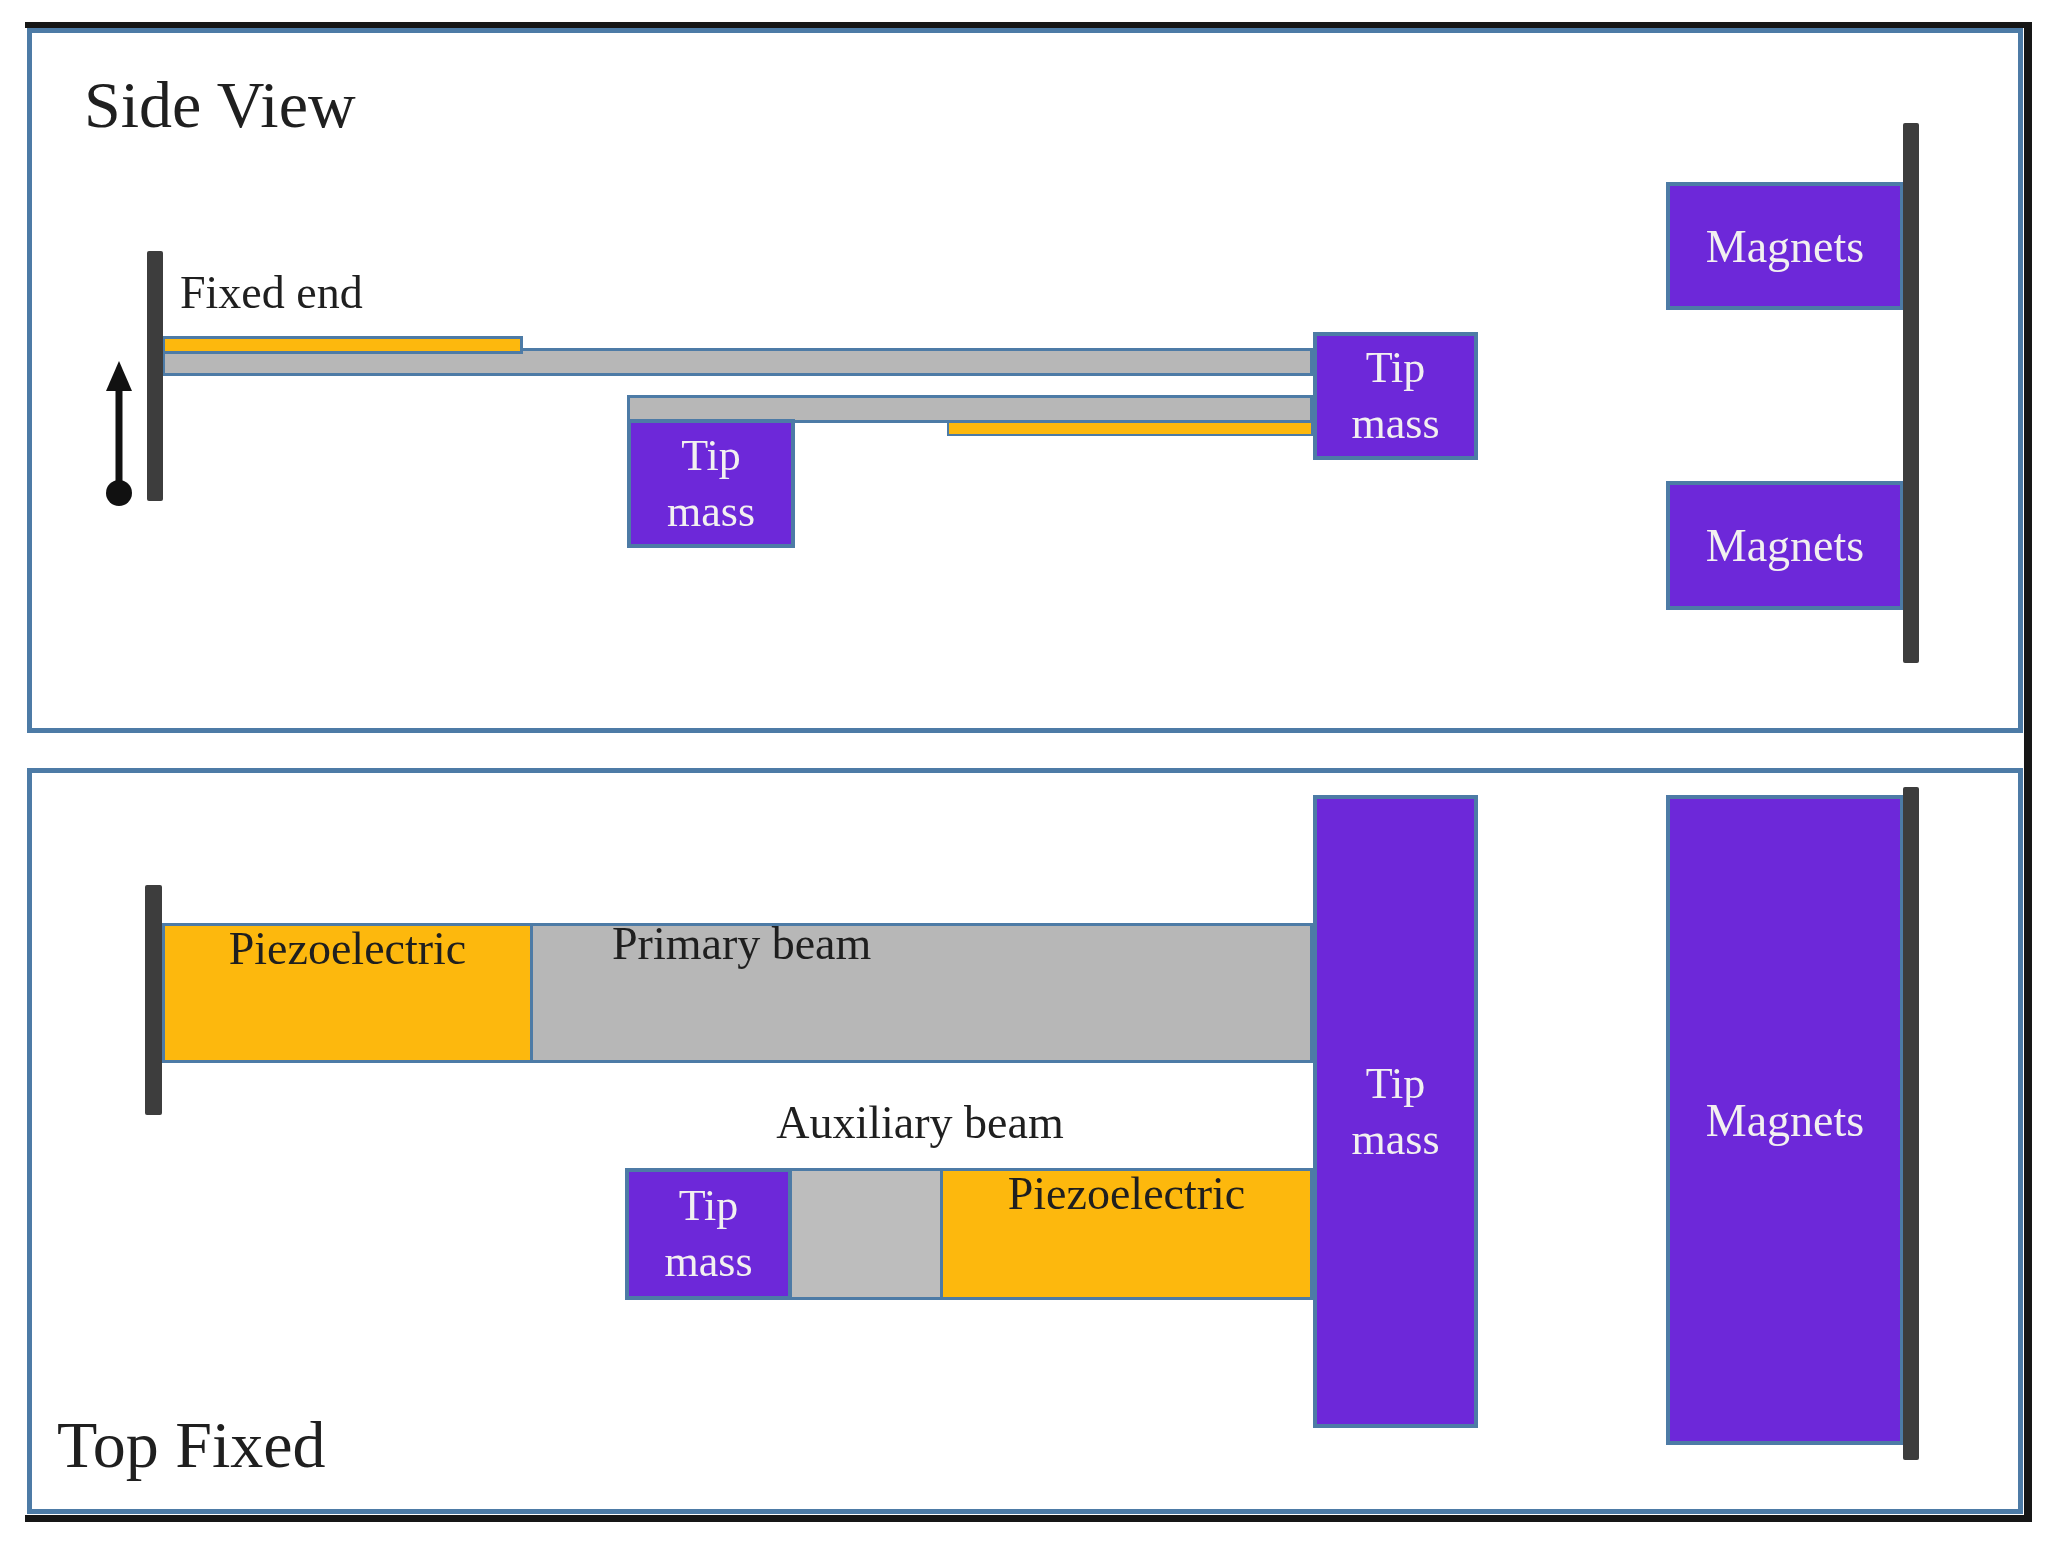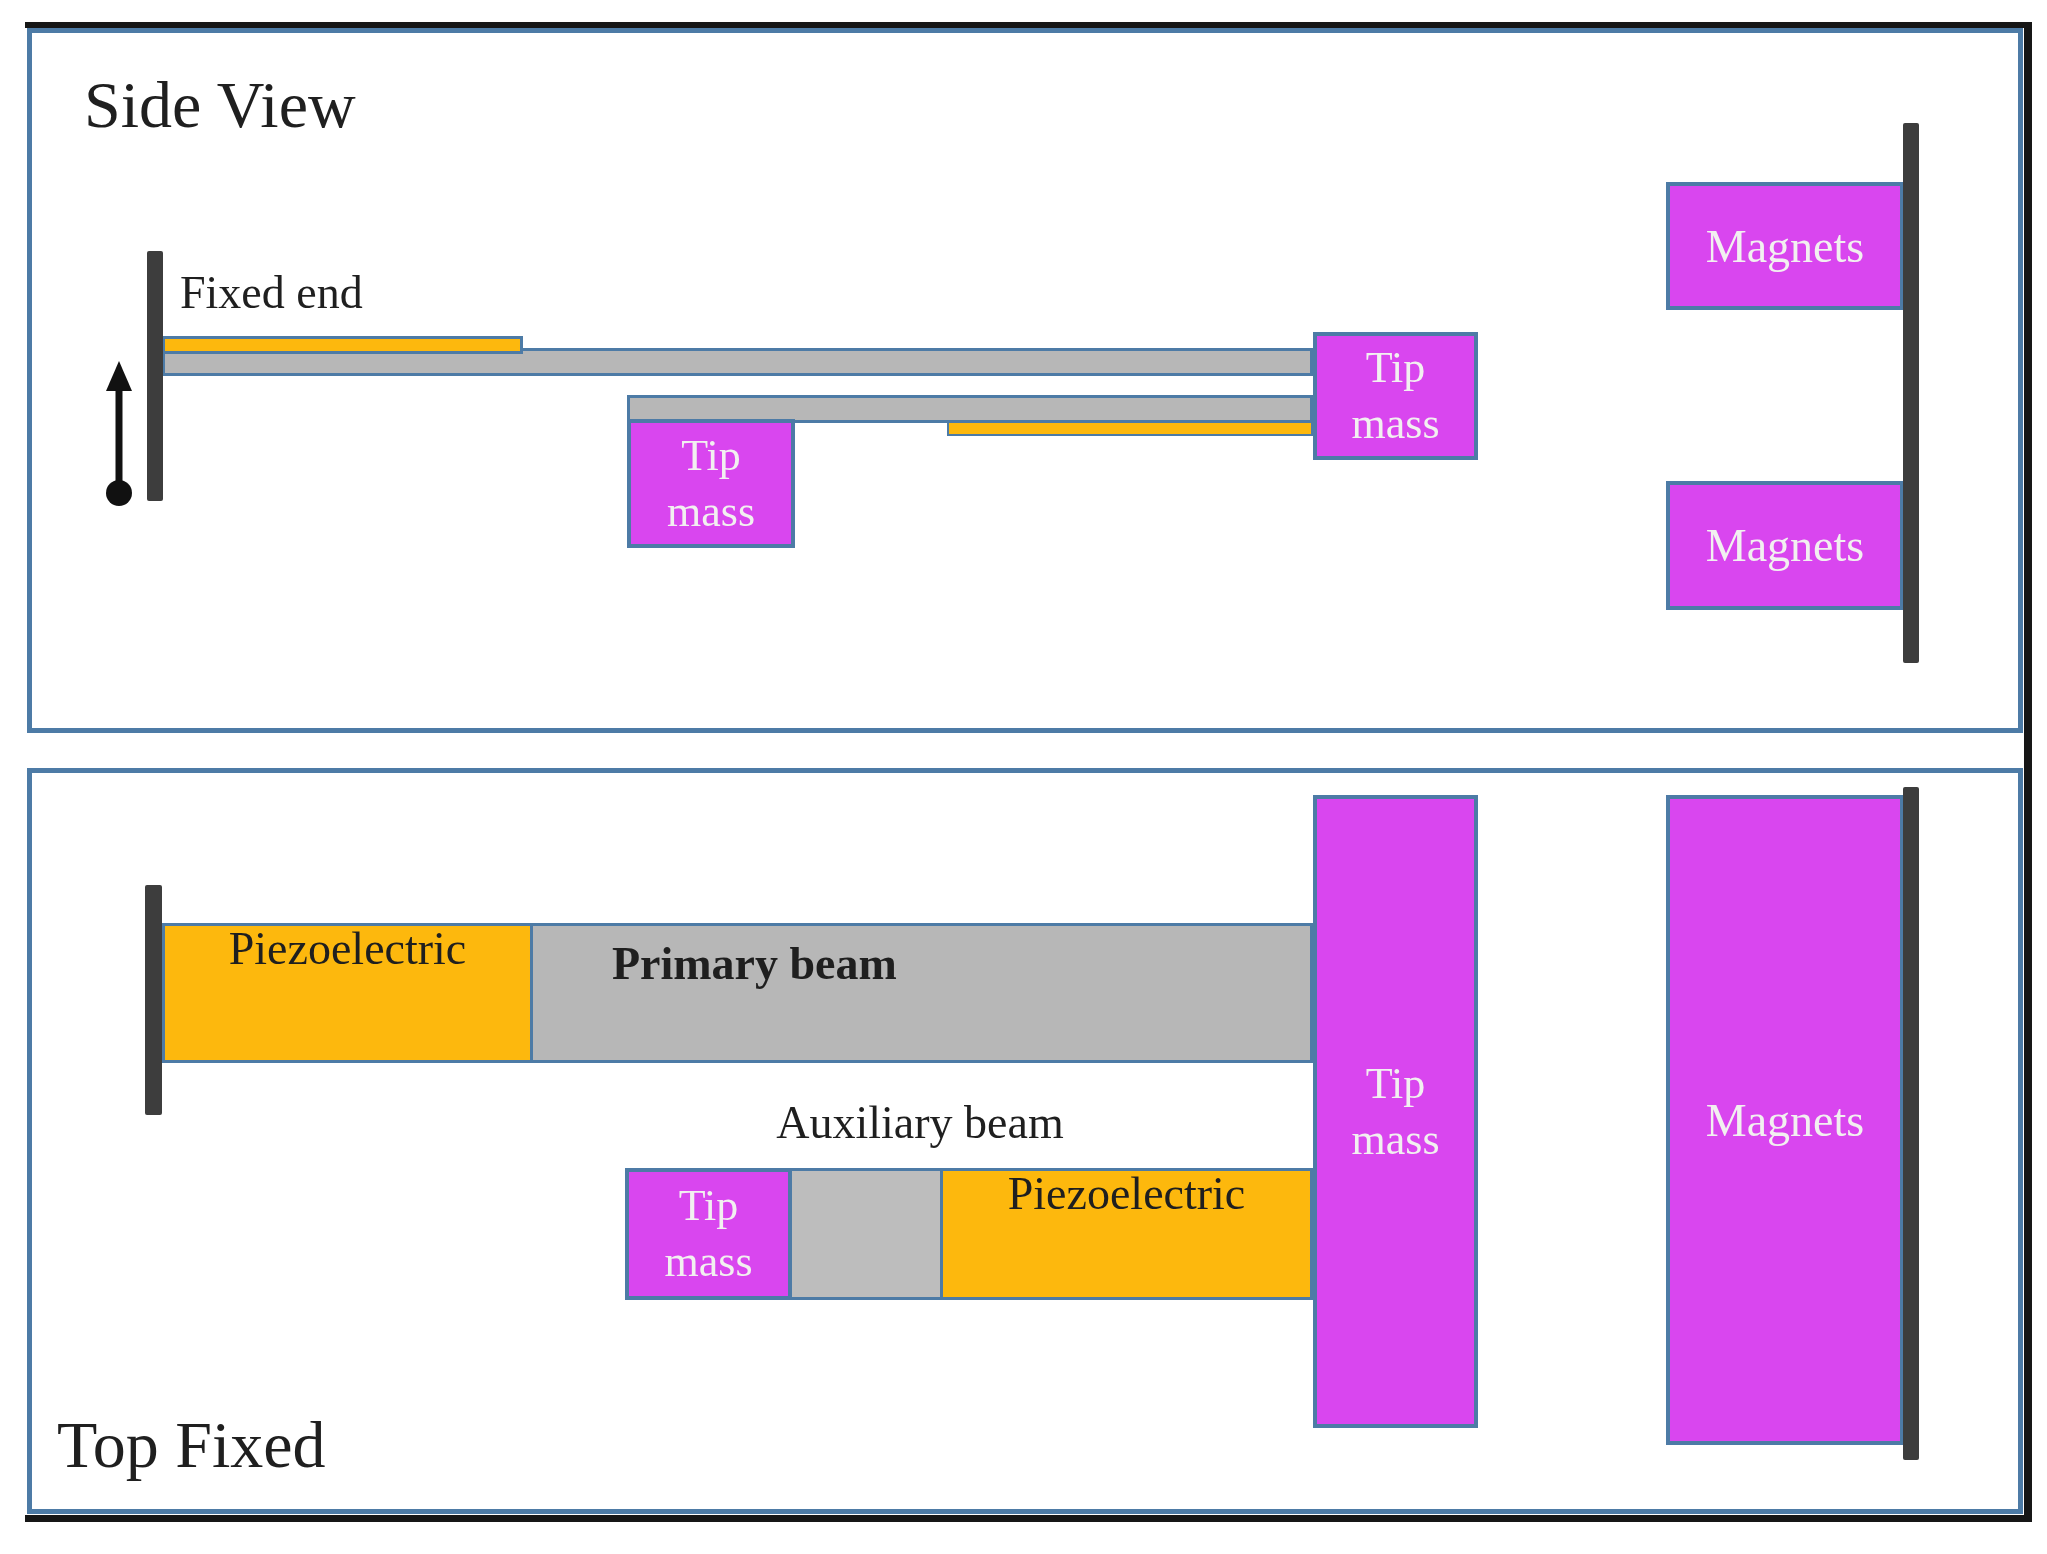--- a/index.html
+++ b/index.html
@@ -10,21 +10,21 @@
   #frame{left:25px;top:22px;width:2007px;height:1500px;
          border-top:6px solid #161616;border-right:8px solid #161616;border-bottom:7px solid #161616;}
   .panel{left:27px;width:1996px;background:#ffffff;border:5px solid #4d7ba6;}
   #side-panel{top:28px;height:705px;}
   #top-panel{top:768px;height:746px;}
   .title{color:#1f1f1f;font-size:66px;line-height:1;white-space:nowrap;}
   .lbl{color:#1f1f1f;font-size:46px;line-height:1;white-space:nowrap;}
   .wall{background:#3d3d3d;border-radius:2px;}
   .beam{background:#b7b7b7;border:3px solid #4d7ba6;}
   .piezo{background:#fdb80d;border:3px solid #4d7ba6;}
-  .massbox{background:#d946ef;border:4px solid #4d7ba6;display:flex;flex-direction:column;
+  .massbox{background:#6d28d9;border:4px solid #4d7ba6;display:flex;flex-direction:column;
            align-items:center;justify-content:center;color:#f2f0f0;}
   .massbox .ln{font-size:44px;line-height:56px;white-space:nowrap;}
   .maglabel{font-size:46px;color:#f2f0f0;}
   .seglabel{display:flex;justify-content:center;}
 </style>
 </head>
 <body>
 
 <div id="canvas">
 
@@ -67,21 +67,21 @@
     <span class="maglabel">Magnets</span>
   </div>
   <div class="abs massbox" style="left:1666px;top:481px;width:238px;height:129px;">
     <span class="maglabel">Magnets</span>
   </div>
   <div class="abs wall" style="left:1903px;top:123px;width:16px;height:540px;"></div>
 
   <div id="top-panel" class="abs panel"></div>
 
   <div class="abs beam seglabel" style="left:530px;top:923px;width:783px;height:140px;"></div>
-  <div class="abs lbl seglabel" style="left:612px;top:941px;height:116px;font-weight:bold;">Primary beam</div>
+  <div class="abs lbl seglabel" style="left:612px;top:921px;height:116px;">Primary beam</div>
   <div class="abs piezo seglabel" style="left:162px;top:923px;width:371px;height:140px;">
     <span class="lbl">Piezoelectric</span>
   </div>
 
   <div class="abs wall" style="left:145px;top:885px;width:17px;height:230px;"></div>
 
   <div class="abs lbl" style="left:770px;top:1100px;width:300px;text-align:center;">Auxiliary beam</div>
 
   <div class="abs beam" style="left:789px;top:1168px;width:154px;height:132px;background:#bdbdbd;"></div>
   <div class="abs massbox" style="left:625px;top:1168px;width:167px;height:132px;">

